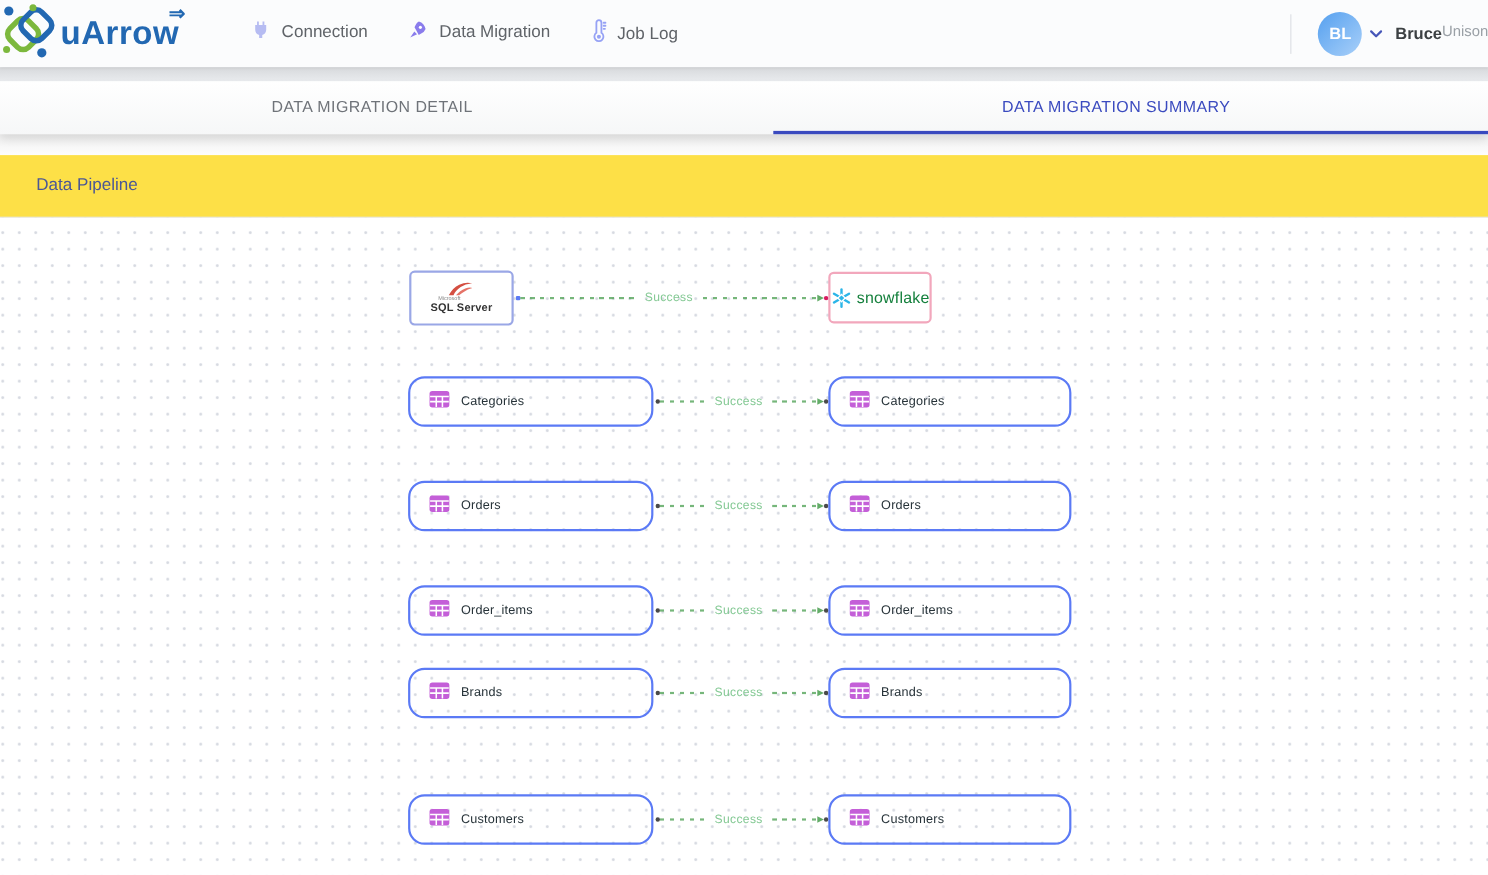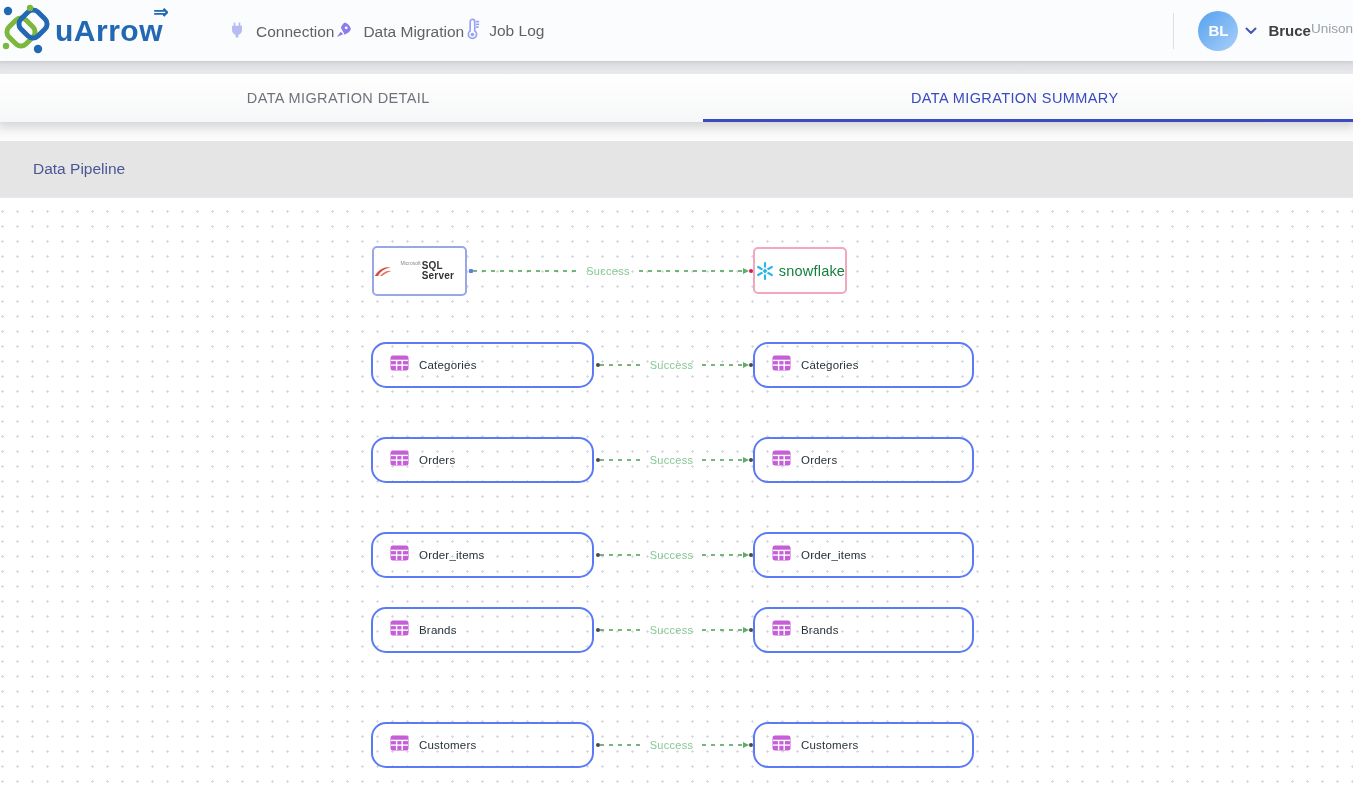--- a/index.html
+++ b/index.html
@@ -18,21 +18,21 @@
   }
   .logo { display:flex; align-items:center; gap:1px; cursor:pointer; }
   .logo-text {
     font-size:30px; font-weight:bold; color:#2268b2; letter-spacing:.5px;
     position:relative; padding-right:4px; line-height:1;
   }
   .logo-arrow {
     position:absolute; top:-13px; right:-2px; font-size:18px;
     color:#2268b2; font-weight:bold;
   }
-  .nav { display:flex; align-items:flex-end; margin-left:60px; }
+  .nav { display:flex; align-items:flex-start; margin-left:60px; gap:36px; }
   .nav-item { display:flex; align-items:center; gap:9px; color:#5f6368; font-size:15.5px; cursor:pointer; }
   .header-right { margin-left:auto; display:flex; align-items:center; }
   .header-divider { width:1px; height:36px; background:#dcdfe3; margin-right:24px; }
   .avatar {
     width:40px; height:40px; border-radius:50%;
     background:linear-gradient(135deg,#55a0ef,#a9d0f9);
     color:#fff; font-weight:bold; font-size:15px;
     display:flex; align-items:center; justify-content:center; cursor:pointer;
   }
   .chevron { margin:0 11px 0 7px; display:flex; cursor:pointer; }
@@ -53,40 +53,40 @@
   }
   .tab.active { color:#3a4abf; font-weight:500; }
   .tab.active::after {
     content:""; position:absolute; left:26px; right:0; bottom:0;
     height:3px; background:#3a4abf;
   }
   .post-tab-strip { height:19px; background:linear-gradient(#efefef,#fdfdfd); }
 
   
   .section-header {
-    height:57px; background:#e5e5e5; display:flex; align-items:center;
+    height:57px; background:#fde047; display:flex; align-items:center;
     padding-left:33px; border-bottom:1px solid #e4e8f4;
   }
   .section-title { color:#4b5795; font-size:15.5px; }
 
   
   .canvas {
     position:relative; height:597px; background:#fff;
     background-image:radial-gradient(circle, rgba(120,130,155,0.30) 1.1px, transparent 1.4px);
     background-size:15px 15px; background-position:10px 6px;
   }
 
   .db-node {
     position:absolute; background:#fff; border-radius:5px;
     display:flex; align-items:center; justify-content:center; cursor:pointer;
   }
   .db-node.source { left:372px; top:48px;  width:95px; height:50px; border:2px solid #9aa7e6; }
   .db-node.target { left:753px; top:49px;  width:94px; height:47px; border:2px solid #f2a7bc; }
 
-  .sql-logo { display:flex; flex-direction:row; align-items:center; line-height:1; gap:1px; }
+  .sql-logo { display:flex; flex-direction:column; align-items:center; line-height:1; gap:1px; }
   .sql-ms   { font-size:5px; color:#8a8a8a; align-self:flex-start; margin-left:7px; }
   .sql-name { font-size:10px; color:#333; font-weight:bold; letter-spacing:.2px; }
 
   .snow-logo { display:flex; align-items:center; gap:4px; }
   .snow-text { color:#15803d; font-size:14.5px; letter-spacing:.2px; }
 
   .row { position:absolute; left:0; width:100%; height:46px; }
   .t-node {
     position:absolute; top:0; height:46px; border:2px solid #5b7af5; border-radius:15px;
     display:flex; align-items:center; padding-left:17px; gap:10px;

